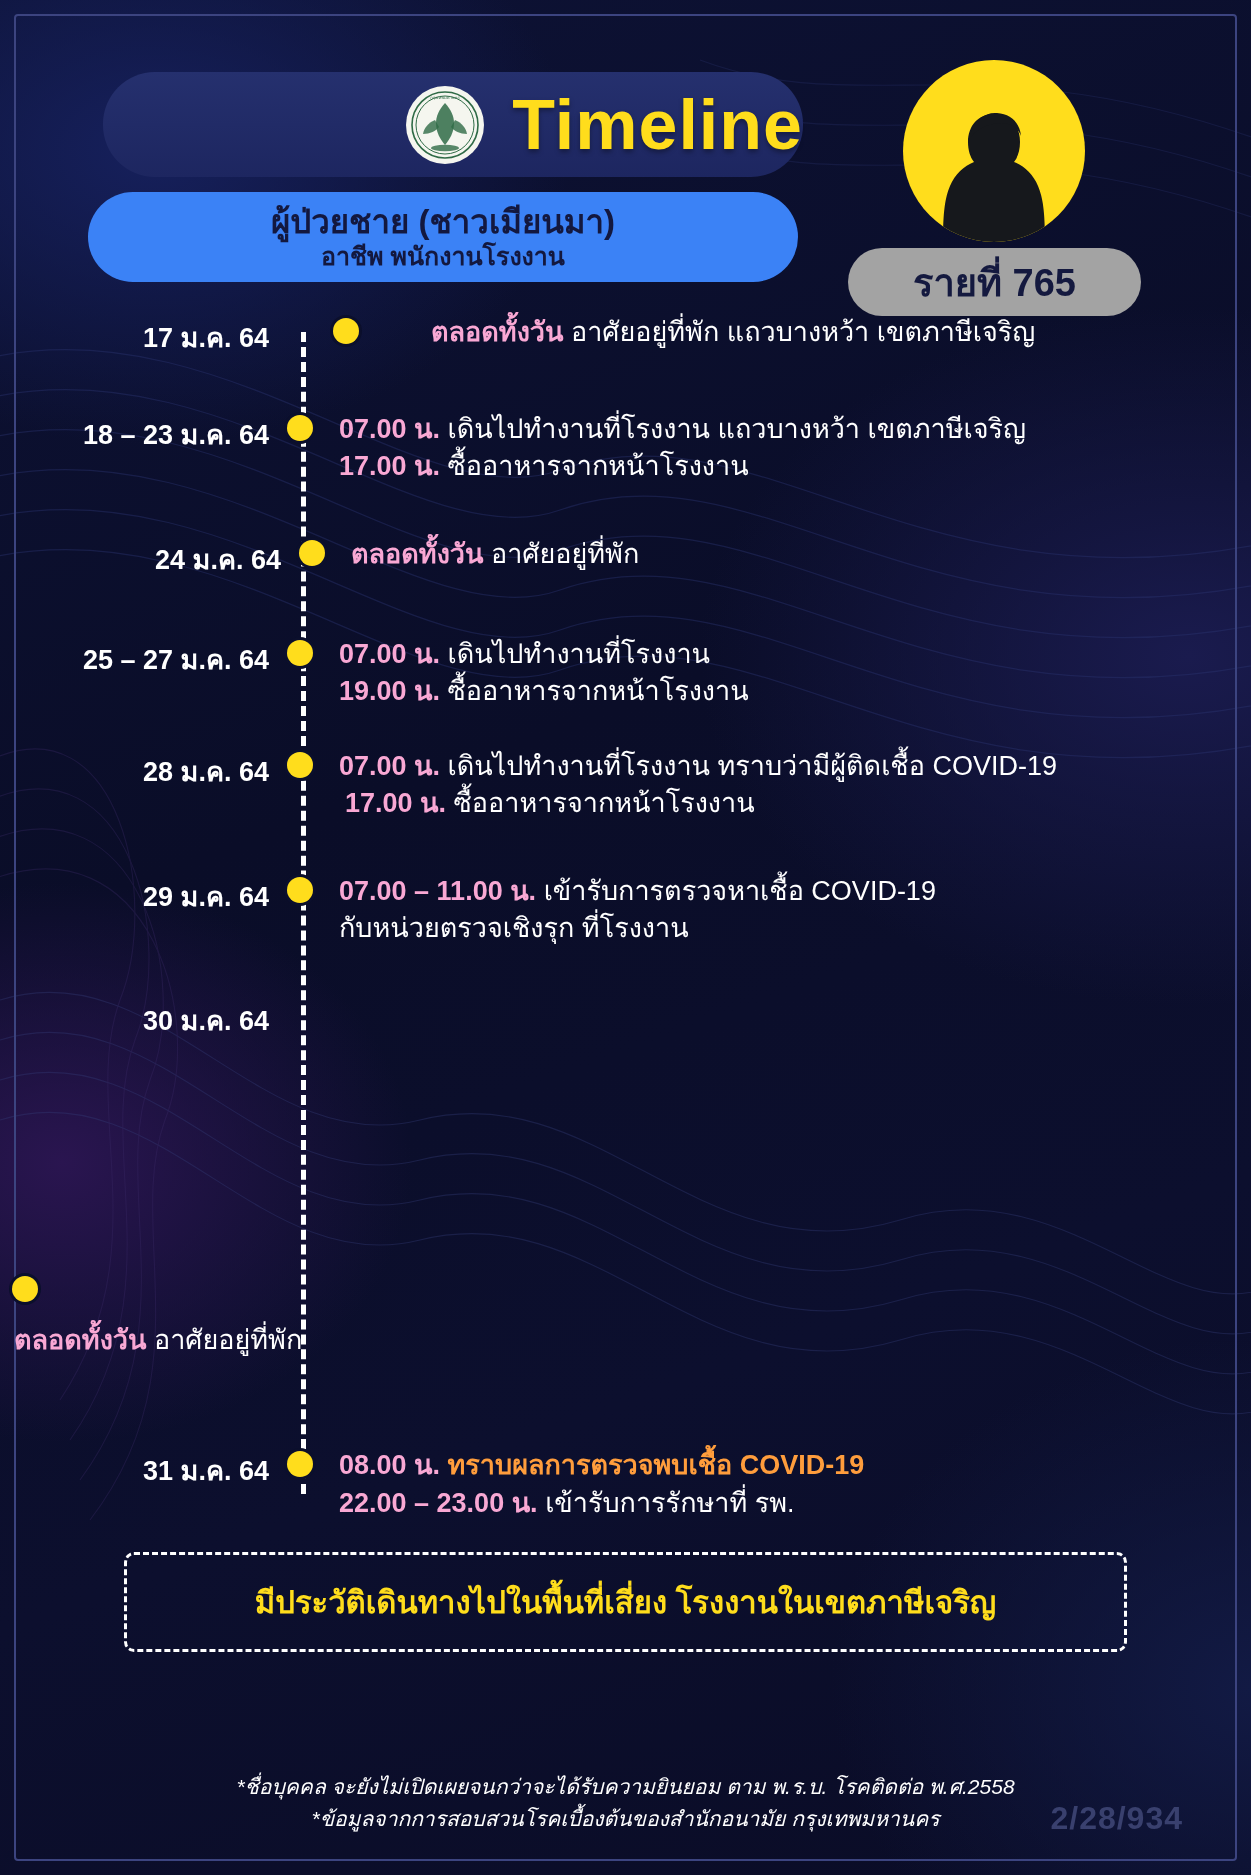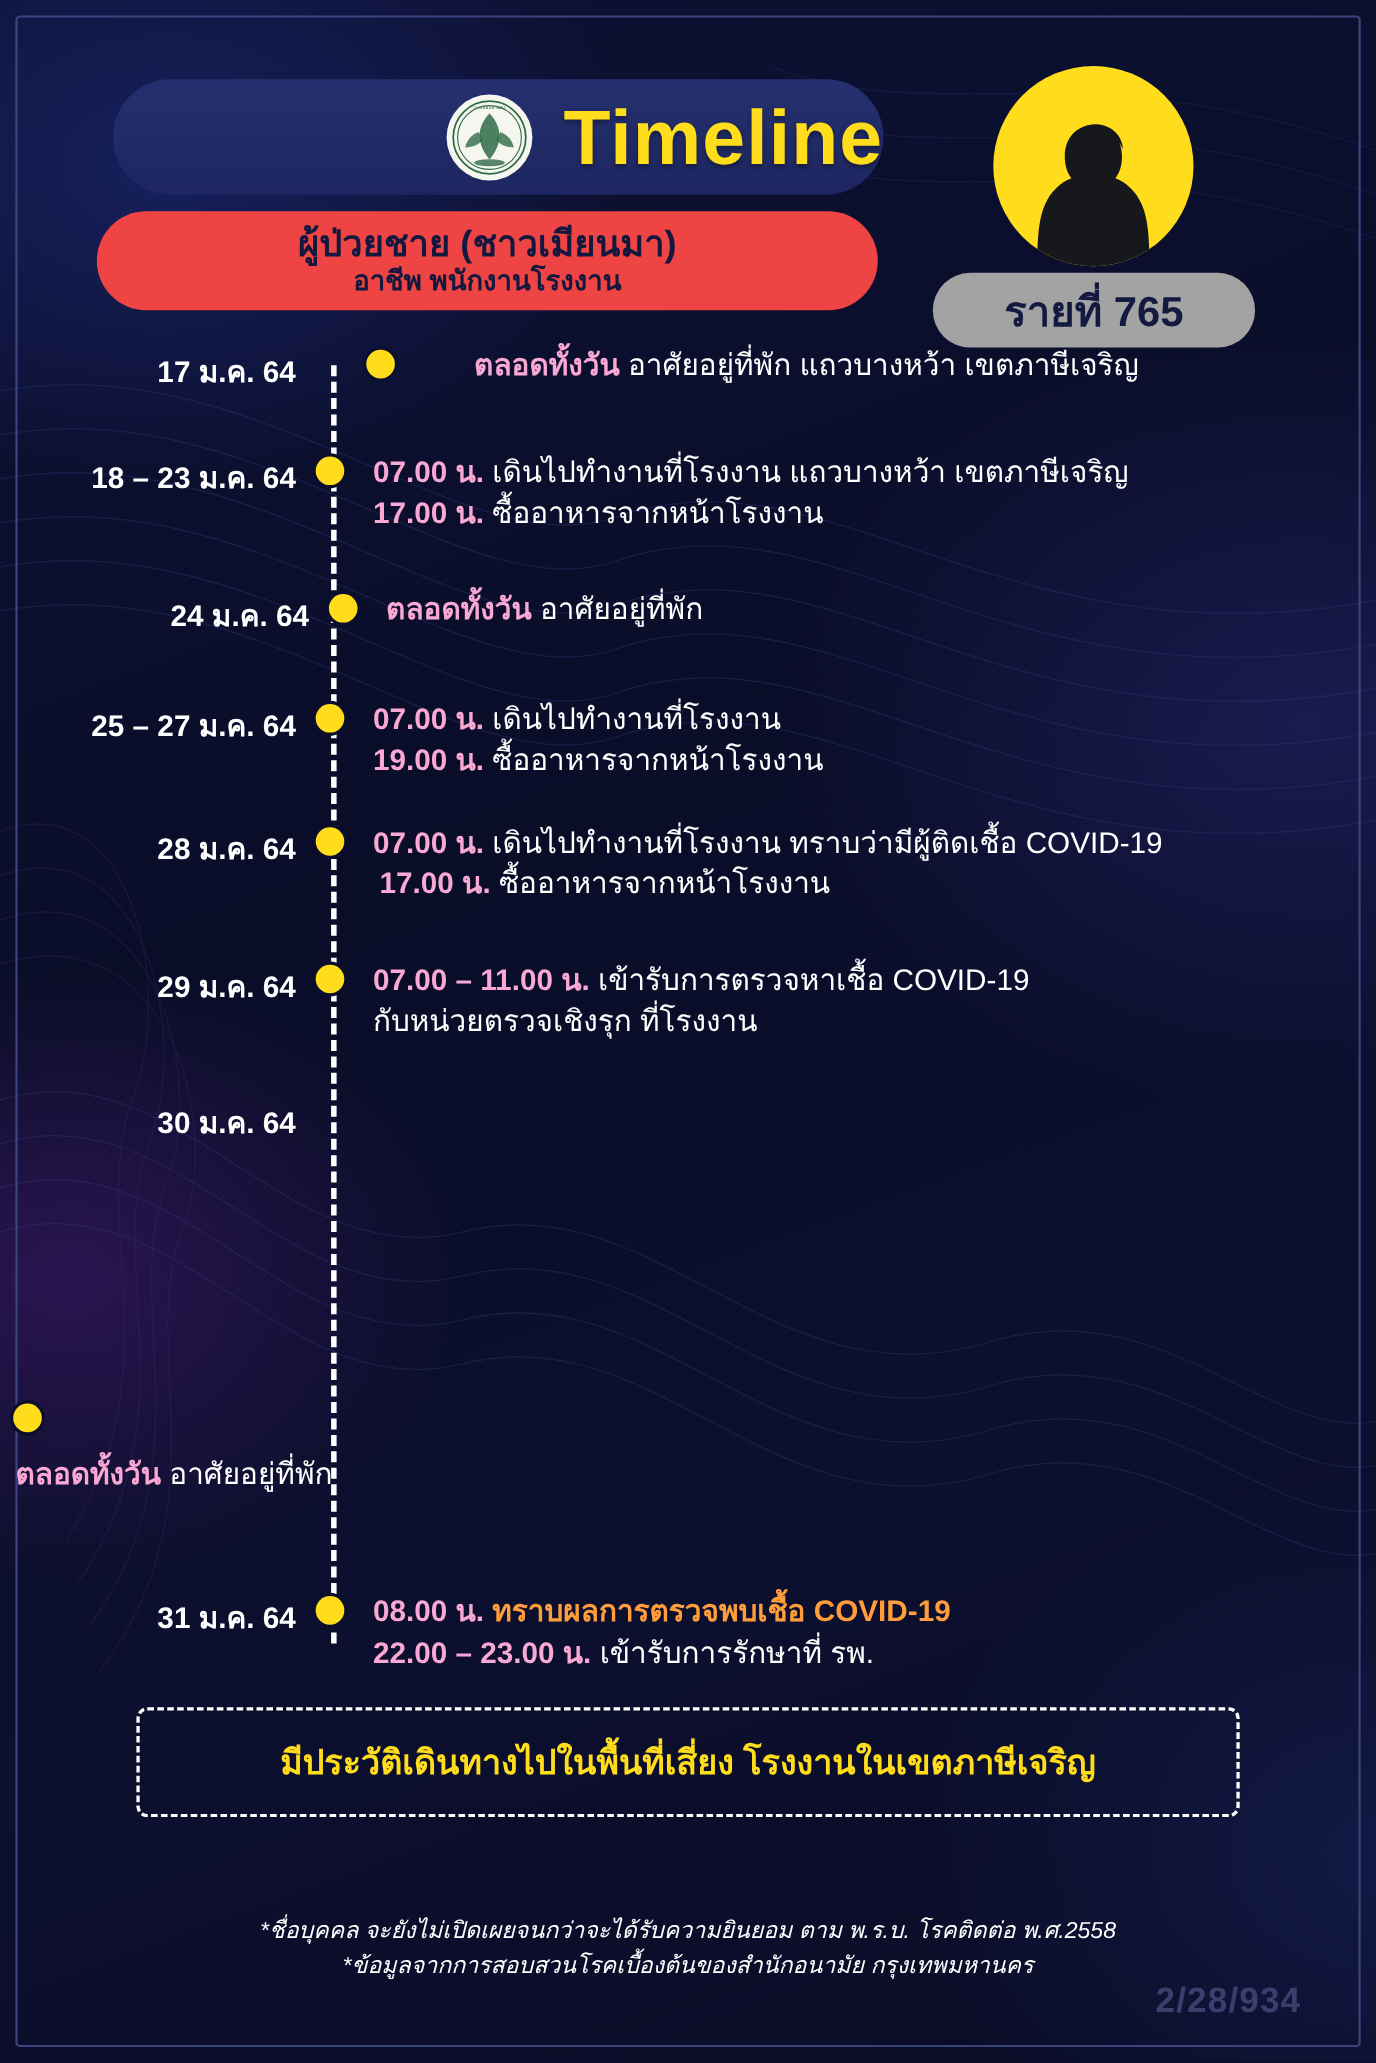--- a/index.html
+++ b/index.html
@@ -76,21 +76,21 @@
     font-size: 70px;
     font-weight: bold;
     letter-spacing: 1px;
     margin-left: 28px;
     text-shadow: 0 3px 5px rgba(0,0,0,.35);
   }
   .subtitle-pill {
     position: absolute;
     left: 88px; top: 192px;
     width: 710px; height: 90px;
-    background: #ef4444;
+    background: #3b82f6;
     border-radius: 45px;
     display: flex;
     flex-direction: column;
     align-items: center;
     justify-content: center;
     padding-top: 2px;
   }
   .subtitle-main {
     color: #13183f;
     font-size: 33px;
@@ -200,21 +200,21 @@
     display: flex;
     align-items: center;
     justify-content: center;
   }
   .notebox-text {
     color: #ffdd1c;
     font-size: 31px;
     font-weight: bold;
   }
   .footnotes {
-    margin-top: 88px;
+    margin-top: 119px;
     text-align: center;
   }
   .footnote {
     color: #ffffff;
     font-size: 21px;
     font-style: italic;
     line-height: 1.55;
   }
   .pagenum {
     position: absolute;

